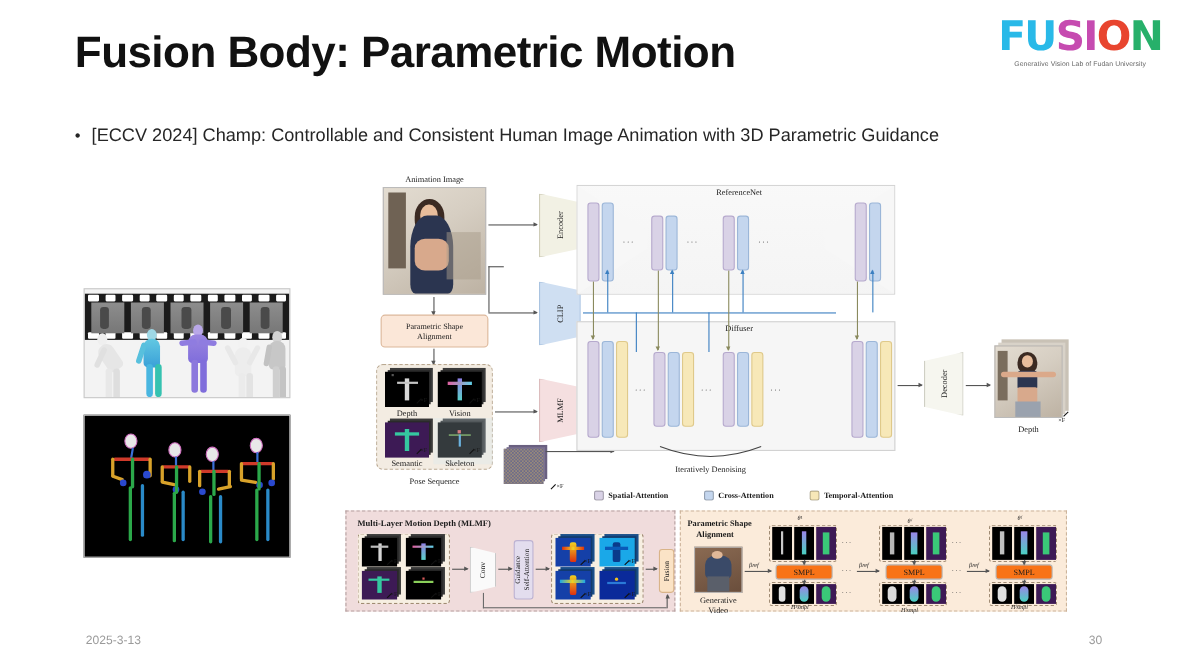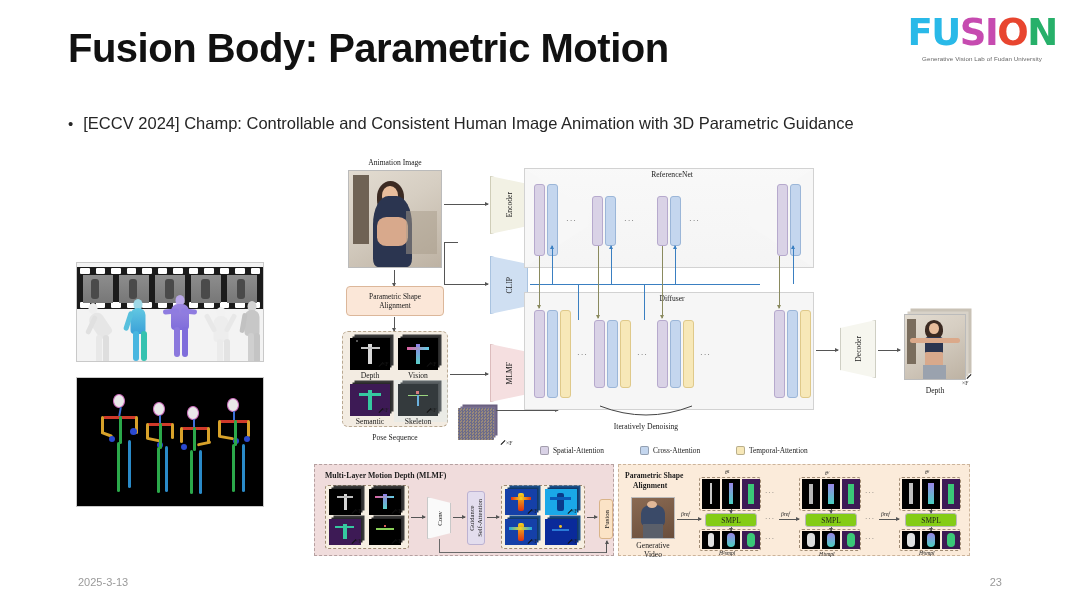--- a/index.html
+++ b/index.html
@@ -126,36 +126,36 @@
   .modal { position:absolute; background:#000; overflow:hidden; }
   .modal.stack { box-shadow: 2px -2px 0 -0.5px #2a2a2a, 4px -4px 0 -0.5px #3a3a3a; }
   .xf { position:absolute; font-size:5.6px; font-family:"Liberation Serif", serif; }
   .slash { position:absolute; width:6px; height:1px; background:#111; transform:rotate(-45deg); }
 
   .noisebox { position:absolute; background:
       repeating-conic-gradient(#6b6b8a 0% 25%, #9a8a7a 0% 50%) 0 0/3px 3px,
       repeating-linear-gradient(45deg,#7a6f90 0 2px,#8a7f6f 2px 4px);
   }
 
-  .legend { position:absolute; display:flex; align-items:center; gap:4px; font-size:7.4px; font-family:"Liberation Serif", serif; }
+  .legend { position:absolute; display:flex; align-items:center; gap:4px; font-size:7.4px; font-family:"Liberation Serif", serif;font-weight:bold; }
   .legend .sw { width:9px; height:9px; border-radius:2px; border:0.5px solid rgba(0,0,0,.25); }
 
   .panel { position:absolute; border:1px dashed #b5a0a0; }
   #panel-mlmf { background:#f0dcdc; }
   #panel-psa  { background:#fbebda; border-color:#ccb49b; }
 
   .innerdash { position:absolute; border:1px dashed #a08b73; background:#f7efe2; border-radius:3px; }
   .procbox { position:absolute; background:#e3ddee; border:0.5px solid #bcb2d2; border-radius:3px;
              display:flex; align-items:center; justify-content:center; }
   .procbox .lbl { font-size:6.6px; writing-mode:vertical-rl; transform:rotate(180deg); text-align:center; line-height:1.15;
                   font-family:"Liberation Serif", serif; }
   .fusionbox { position:absolute; background:#fbe3c6; border:0.5px solid #d9b489; border-radius:3px;
                display:flex; align-items:center; justify-content:center; }
   .fusionbox .lbl { font-size:6.8px; writing-mode:vertical-rl; transform:rotate(180deg); font-family:"Liberation Serif", serif; }
-  .smpl { position:absolute; background:#84cc16; border:0.5px solid #b9b9b9; border-radius:3px;
+  .smpl { position:absolute; background:#f97316; border:0.5px solid #b9b9b9; border-radius:3px;
           display:flex; align-items:center; justify-content:center; font-size:7.4px; font-family:"Liberation Serif", serif; }
 
   .heat { position:absolute; overflow:hidden; }
   .heat.stack { box-shadow: 2px -2px 0 -0.5px #123a6a, 4px -4px 0 -0.5px #1a4f8a; }
   .smplcard { position:absolute; background:#000; overflow:hidden; }
 
   
   #footer-date { position:absolute; left:78px; bottom:20px; font-size:11px; color:#9a9a9a; }
   #footer-page { position:absolute; right:78px; bottom:20px; font-size:11px; color:#9a9a9a; }
 </style>
@@ -683,13 +683,13 @@
       <div style="position:absolute;left:26%;top:10%;width:48%;height:80%;background:linear-gradient(#9a86e8,#4ad0c0);border-radius:4px"></div>
     </div>
     <div class="smplcard" style="left:323px;top:66px;width:18px;height:18px;background:#3d1a55;">
       <div style="position:absolute;left:26%;top:12%;width:48%;height:76%;background:#3ac878;border-radius:4px"></div>
     </div>
     <div class="xf" style="left:300px;top:85px;font-style:italic;">Hᶠsmpl</div>
   </div>
 </div>
 
 <div id="footer-date">2025-3-13</div>
-<div id="footer-page">23</div>
+<div id="footer-page">30</div>
 
 </body></html>

